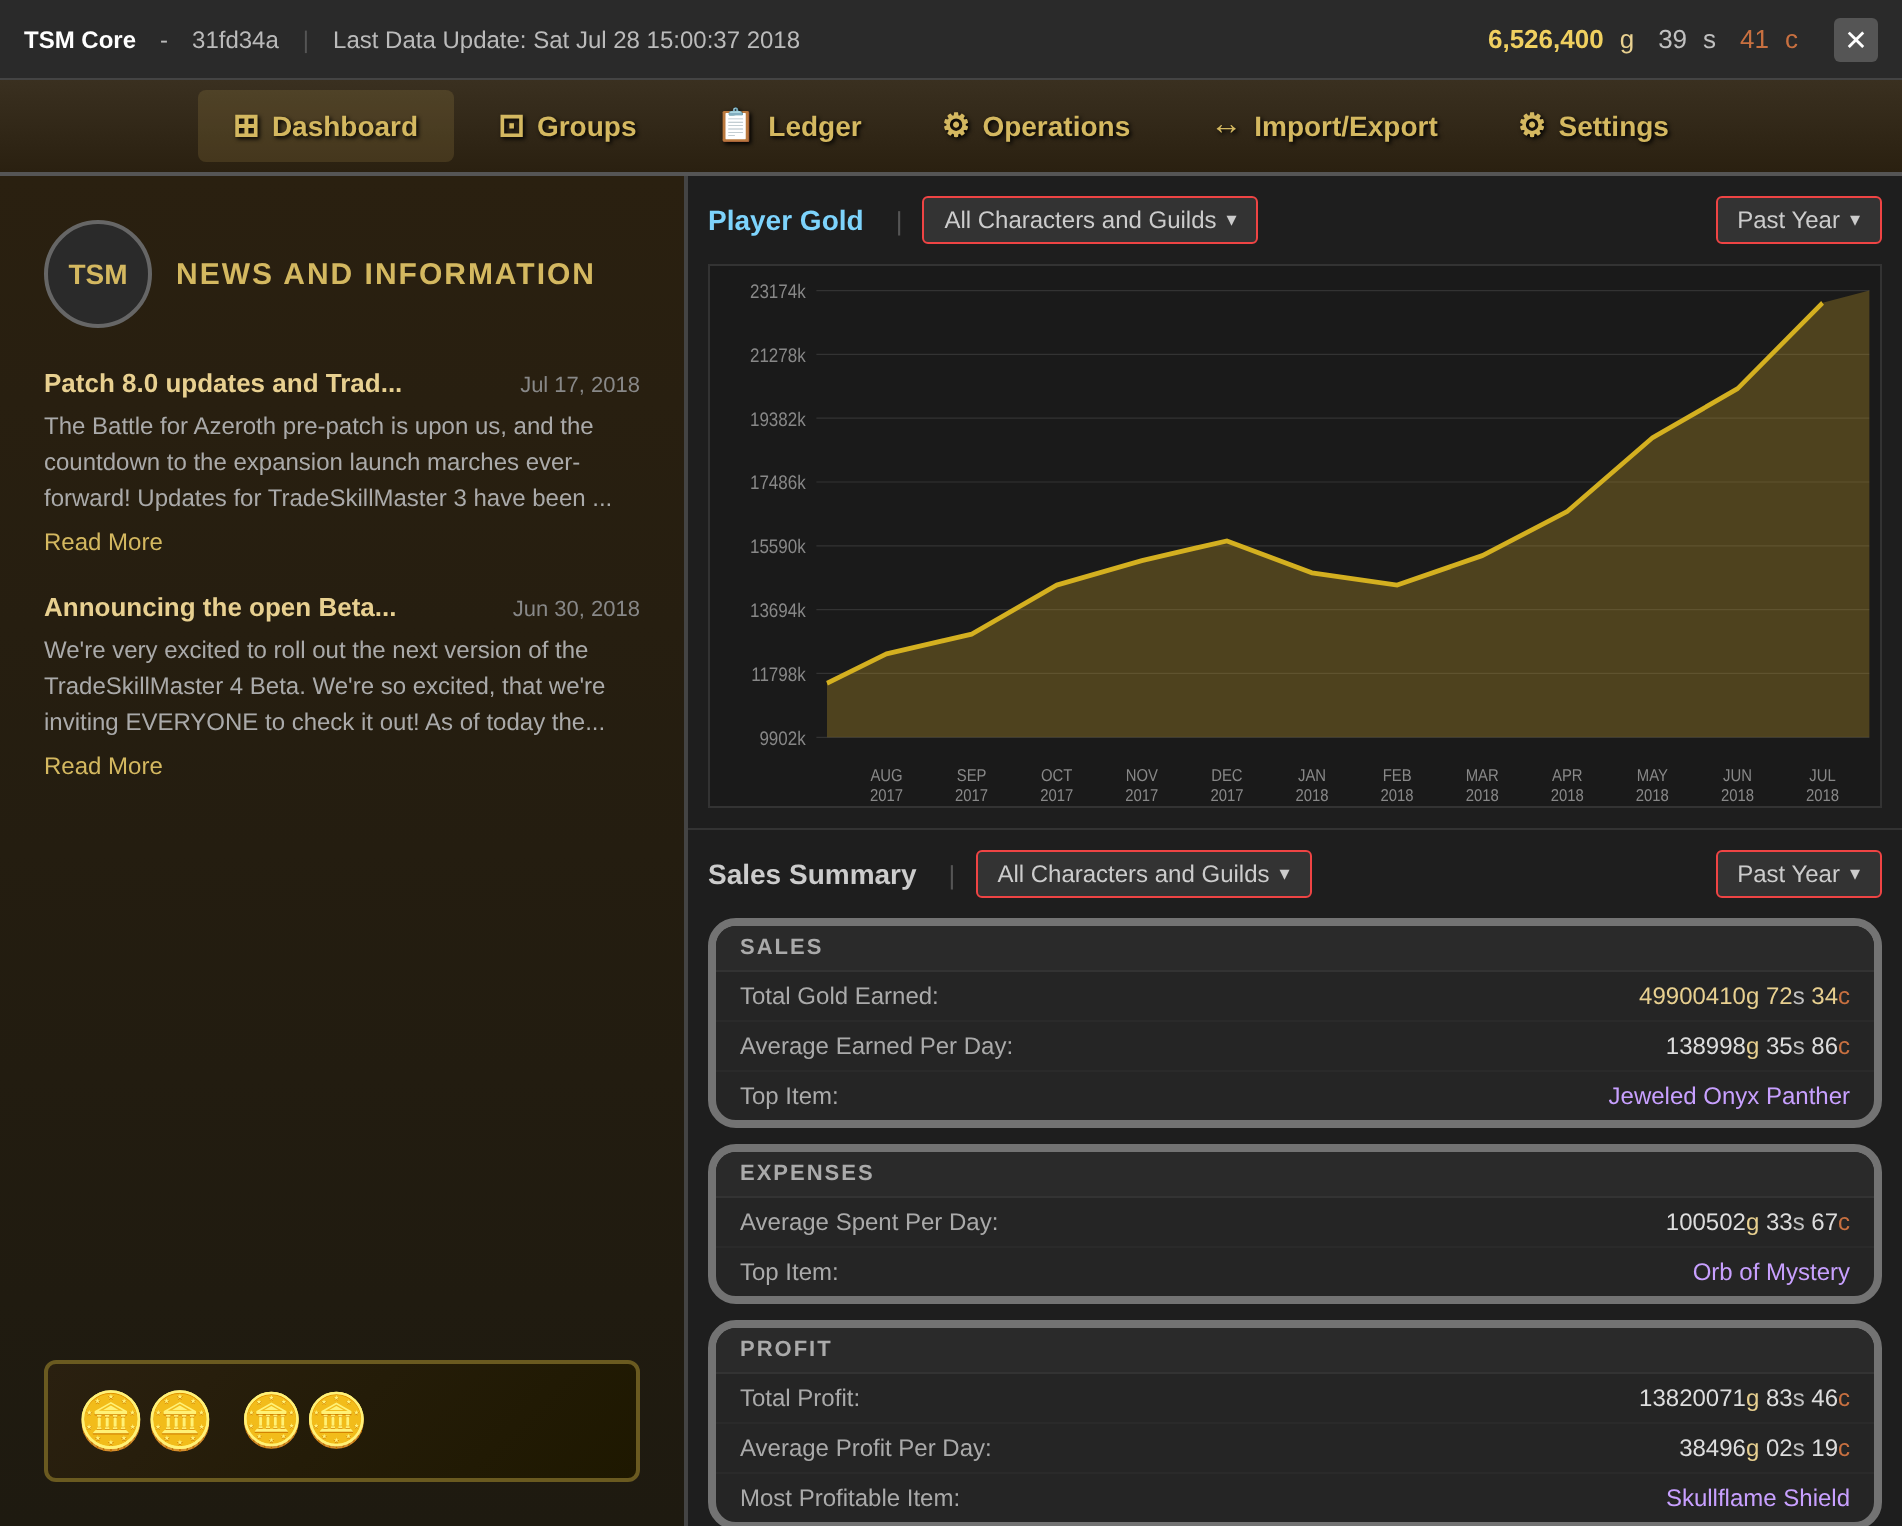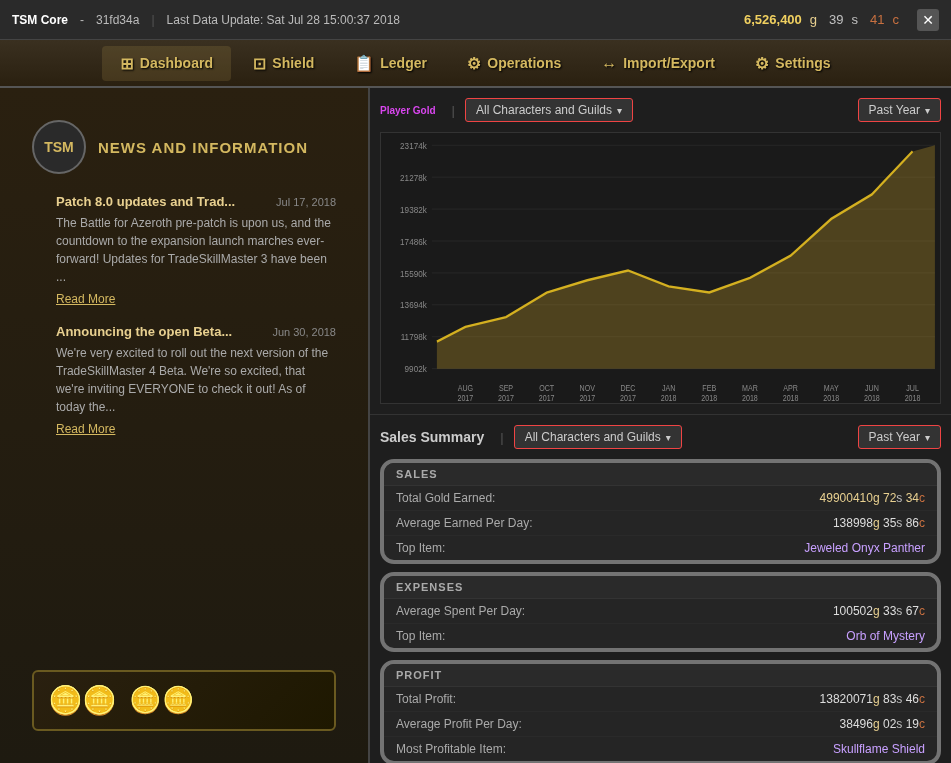--- a/index.html
+++ b/index.html
@@ -86,26 +86,26 @@
     }
 
     
     #main-content {
       display: flex;
       height: calc(763px - 40px - 48px);
     }
 
     
     #left-panel {
-      width: 370px;
+      width: 344px;
       background: linear-gradient(180deg, #2a2010 0%, #1e1a10 100%);
       border-right: 2px solid #444;
       display: flex;
       flex-direction: column;
-      padding: 32px;
+      padding: 22px;
       overflow: hidden;
     }
     #tsm-header {
       display: flex;
       align-items: center;
       gap: 12px;
       margin-bottom: 20px;
     }
     #tsm-logo {
       width: 54px;
@@ -123,21 +123,20 @@
     #news-title {
       font-size: 15px;
       font-weight: bold;
       color: #d4b860;
       text-transform: uppercase;
       letter-spacing: 1px;
     }
 
     .news-item {
       margin-bottom: 18px;
-      margin-left: 24px;
     }
     .news-item-header {
       display: flex;
       justify-content: space-between;
       align-items: baseline;
       margin-bottom: 5px;
     }
     .news-item-title {
       font-weight: bold;
       color: #e8d090;
@@ -151,21 +150,20 @@
     .news-item-body {
       color: #aaa;
       font-size: 12px;
       line-height: 1.5;
       margin-bottom: 5px;
     }
     .read-more {
       color: #d4b860;
       font-size: 12px;
       cursor: pointer;
-      text-decoration: underline;
     }
 
     
     #promo-banner {
       margin-top: auto;
       background: linear-gradient(135deg, #2a2010, #1e1800);
       border: 2px solid #6a5a20;
       border-radius: 6px;
       padding: 12px 14px;
       display: flex;
@@ -203,23 +201,23 @@
       padding: 10px;
       border-bottom: 1px solid #333;
     }
     #chart-header {
       display: flex;
       align-items: center;
       gap: 10px;
       margin-bottom: 10px;
     }
     #chart-title {
-      font-size: 10px;
-      font-weight: bold;
-      color: #d946ef;
+      font-size: 14px;
+      font-weight: bold;
+      color: #7dd3fc;
       margin-right: 6px;
     }
     .dropdown-btn {
       display: flex;
       align-items: center;
       gap: 5px;
       background: #333;
       border: 1px solid #ef4444;
       color: #ccc;
       padding: 4px 10px;
@@ -314,21 +312,21 @@
   </div>
 </div>
 
 <div id="nav-bar">
   <div class="nav-item active">
     <span class="nav-icon">⊞</span>
     <span>Dashboard</span>
   </div>
   <div class="nav-item">
     <span class="nav-icon">⊡</span>
-    <span>Shield</span>
+    <span>Groups</span>
   </div>
   <div class="nav-item">
     <span class="nav-icon">📋</span>
     <span>Ledger</span>
   </div>
   <div class="nav-item">
     <span class="nav-icon">⚙</span>
     <span>Operations</span>
   </div>
   <div class="nav-item">

